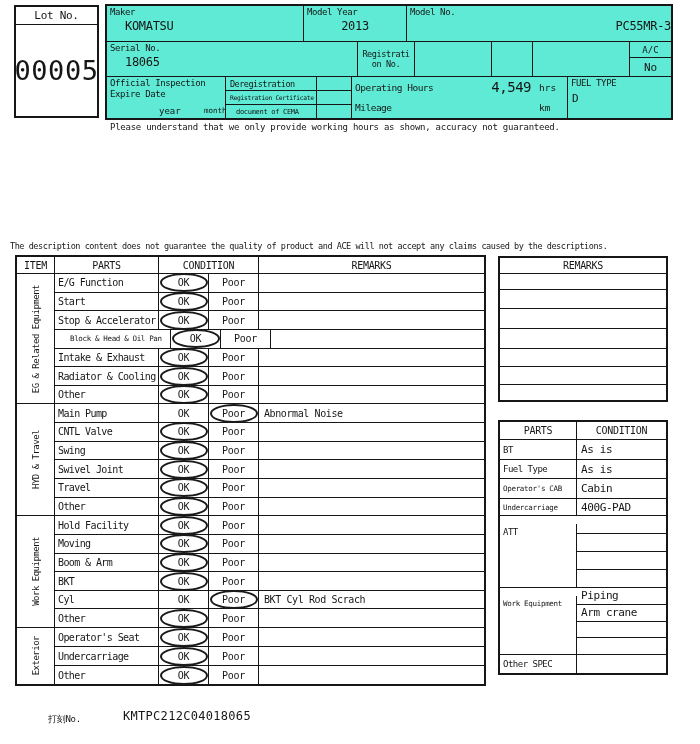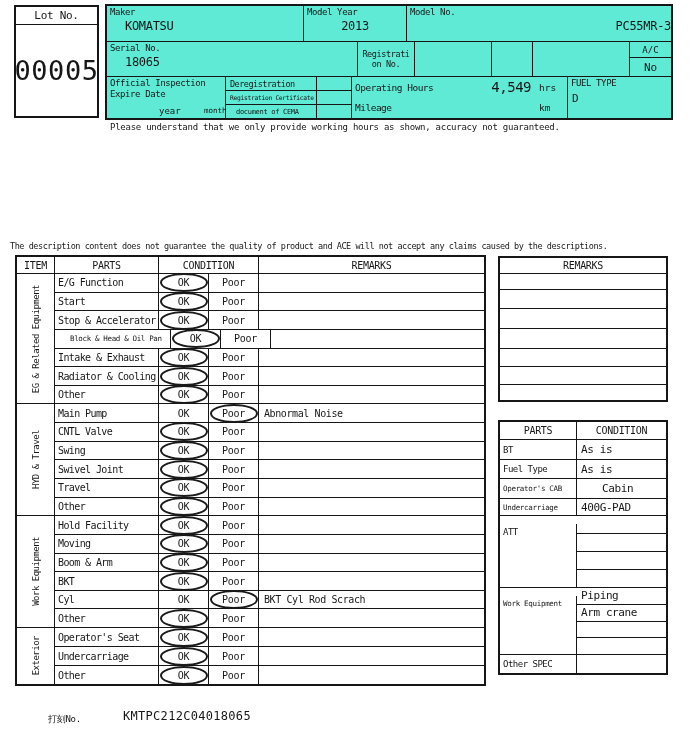--- a/index.html
+++ b/index.html
@@ -467,21 +467,21 @@
     </div>
     <div class="sp-body" style="display:flex;flex-direction:column;flex:1;min-height:0;">
         <div class="srow" style="height: 20px;">
           <div class="slabel">BT</div>
           <div class="sval">As is</div>
         </div>
         <div class="srow" style="height: 19px;">
           <div class="slabel">Fuel Type</div>
           <div class="sval">As is</div>
         </div>
-        <div class="srow" style="height: 20px; gap: 21px;">
+        <div class="srow" style="height: 20px;">
           <div class="slabel sm">Operator's CAB</div>
           <div class="sval">Cabin</div>
         </div>
         <div class="srow" style="height: 17px;">
           <div class="slabel sm">Undercarriage</div>
           <div class="sval">400G-PAD</div>
         </div>
         <div class="srow" style="height: 72px;">
           <div class="slabel top">ATT</div>
           <div class="ssub">

